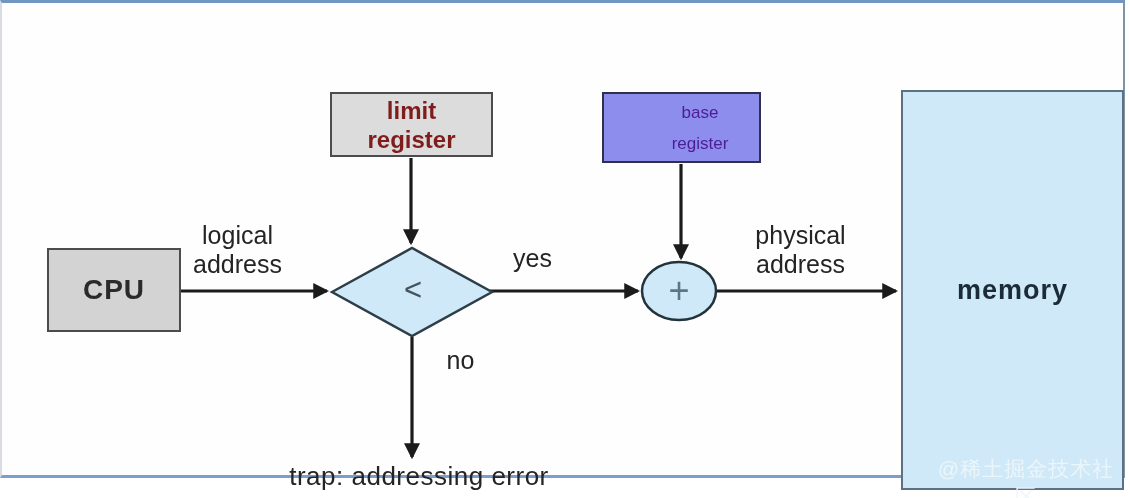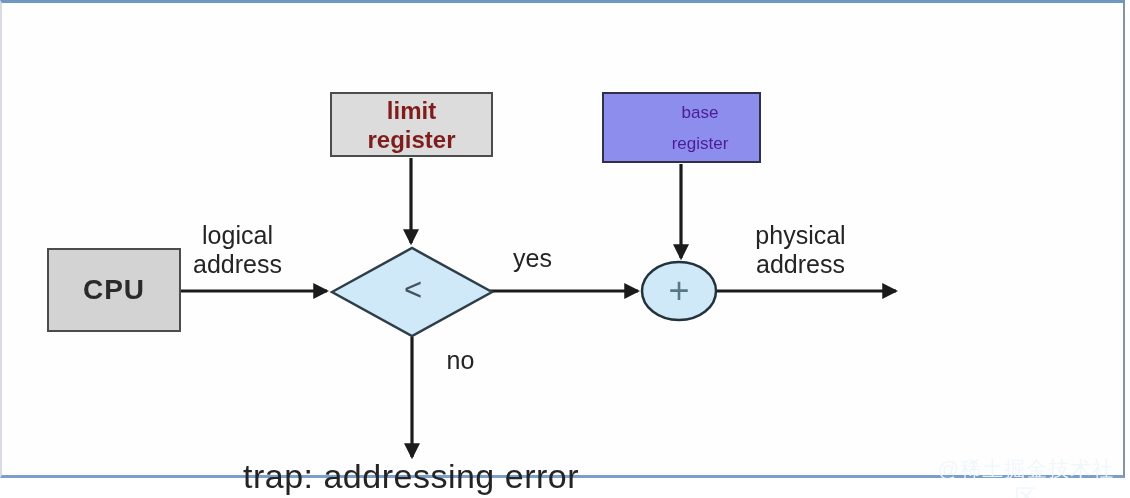--- a/index.html
+++ b/index.html
@@ -51,21 +51,21 @@
   }
   .edge-label{
     position:absolute;text-align:center;
     font-size:25px;font-weight:normal;line-height:29px;color:#242424;
     white-space:pre-line;
   }
   .lbl-logical{left:170px;top:221px;width:135px;}
   .lbl-physical{left:733px;top:221px;width:135px;}
   .lbl-yes{left:505px;top:244px;width:55px;}
   .lbl-no{left:438px;top:346px;width:45px;}
-  .lbl-trap{left:200px;top:462px;width:422px;font-size:34px;letter-spacing:0.5px;}
+  .lbl-trap{left:208px;top:462px;width:422px;font-size:26px;letter-spacing:0.5px;}
   .sym{
     position:absolute;text-align:center;font-weight:400;
   }
   .sym-lt{left:394px;top:274px;width:38px;font-size:31px;line-height:32px;color:#45545c;}
   .sym-plus{left:660px;top:271px;width:38px;font-size:36px;line-height:40px;color:#5a7884;}
   .watermark{
     position:absolute;left:933px;top:455px;width:186px;
     text-align:center;font-size:21px;color:rgba(238,246,251,0.92);
     letter-spacing:1px;
   }
@@ -94,20 +94,21 @@
   </svg>
 
   <div class="node cpu">CPU</div>
 
   <div class="node limit-reg">limit
 register</div>
 
   <div class="node base-reg">base
 register</div>
 
+  <div class="node memory">memory</div>
 
   <div class="sym sym-lt">&lt;</div>
 
   <div class="sym sym-plus">+</div>
 
   <div class="edge-label lbl-logical">logical
 address</div>
 
   <div class="edge-label lbl-physical">physical
 address</div>

